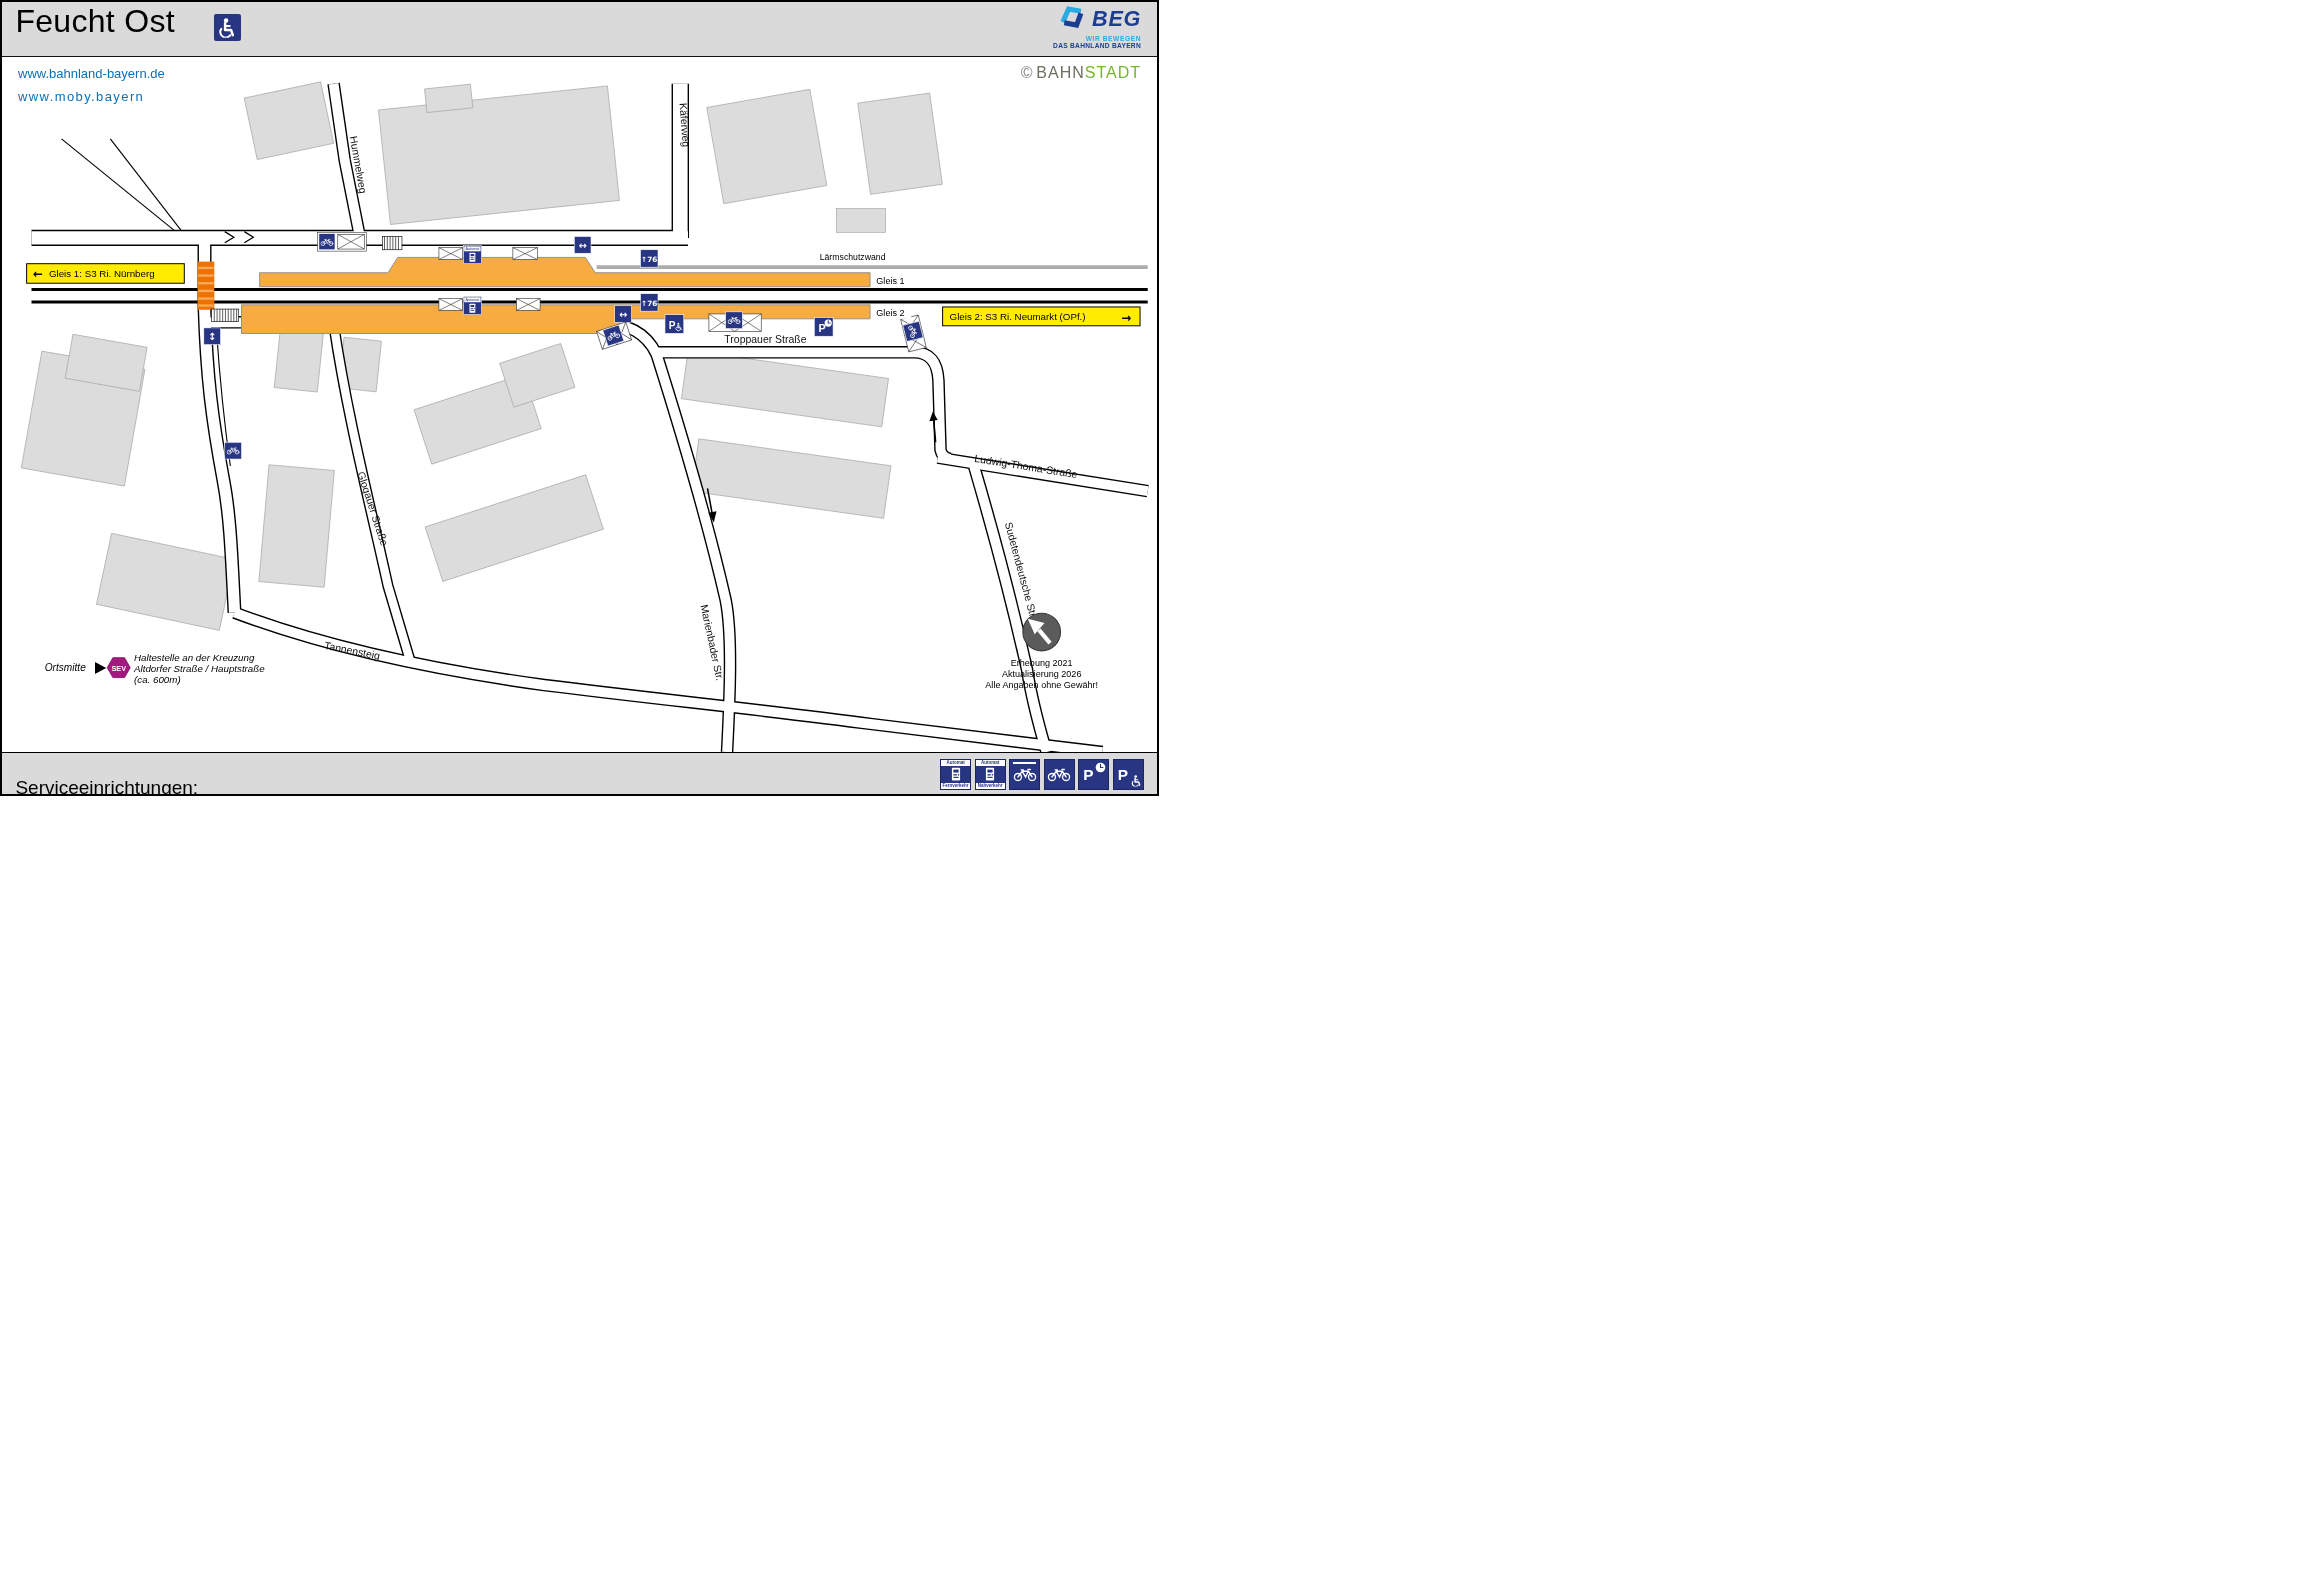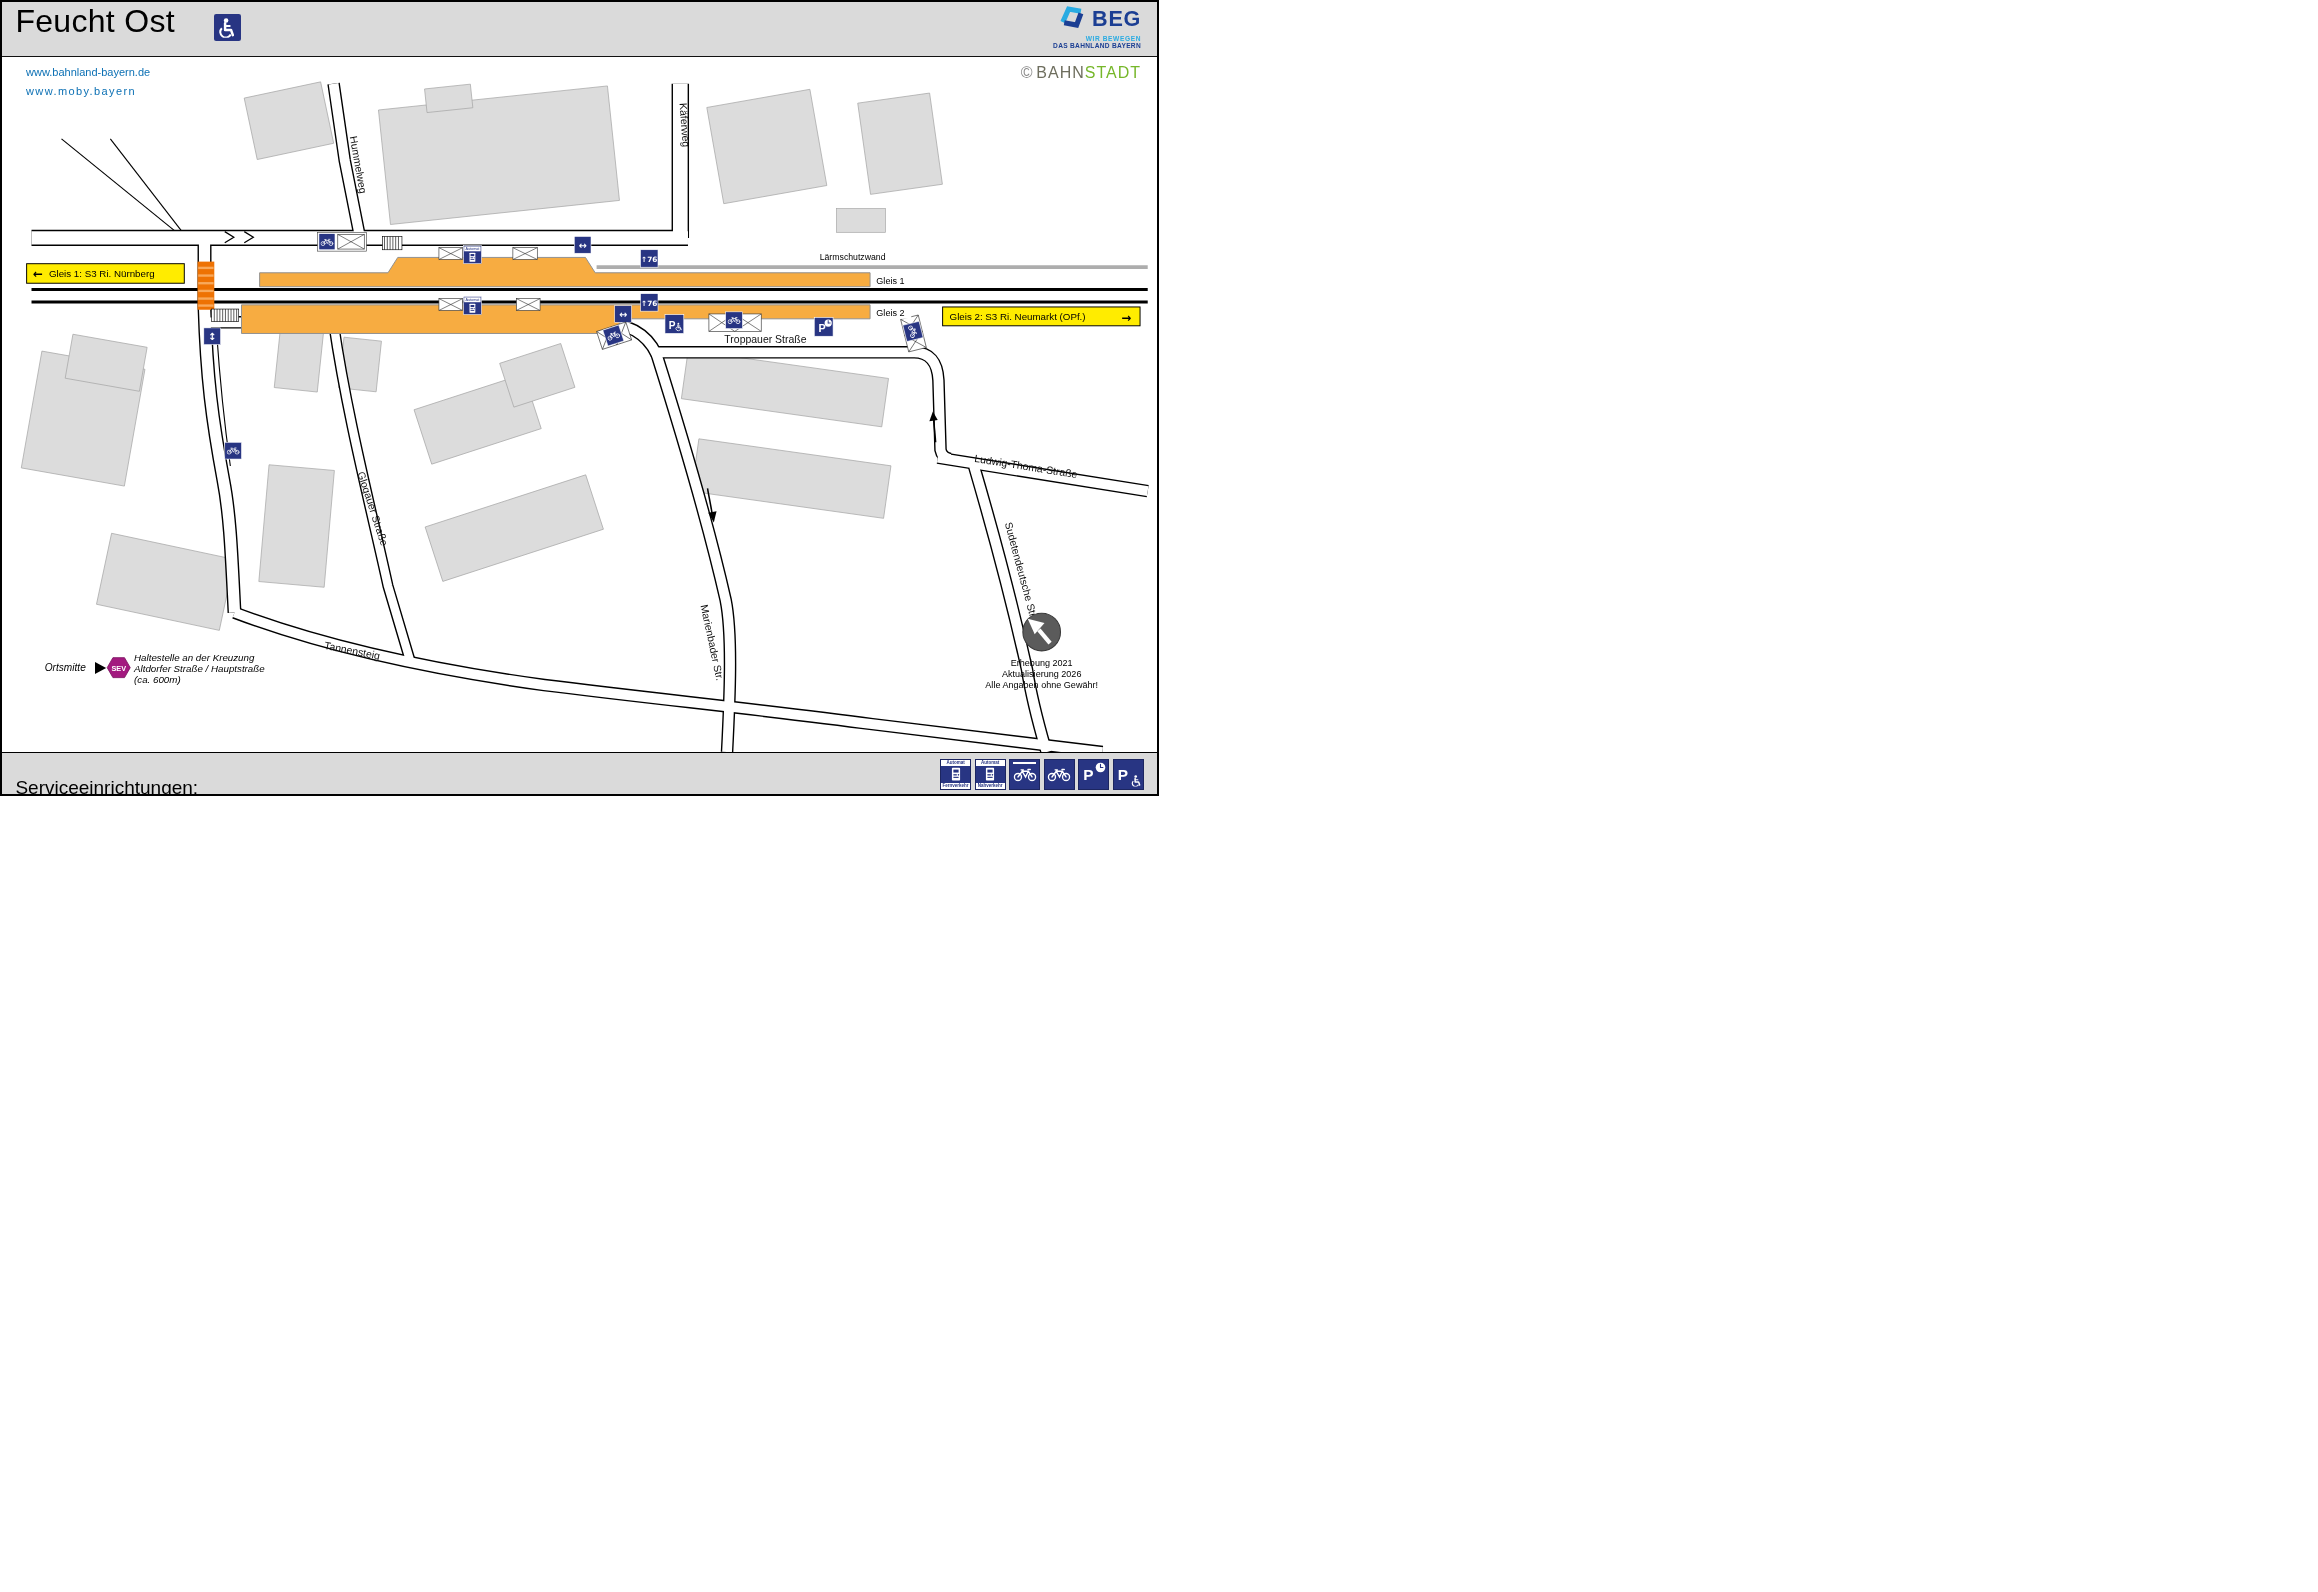--- a/index.html
+++ b/index.html
@@ -7,29 +7,29 @@
         font-family:"Liberation Sans",sans-serif;overflow:hidden;}
   .frame{position:absolute;inset:0;border:2.1px solid #000;pointer-events:none;z-index:60;}
 
   
   .header{position:absolute;top:0;left:0;width:100%;height:57px;background:#DADADA;
           border-bottom:1.4px solid #111;z-index:10;box-sizing:border-box;}
   .title{position:absolute;left:15.4px;top:2.8px;font-size:32px;color:#000;font-weight:400;letter-spacing:0.3px;}
   .wc-badge{position:absolute;left:214px;top:14px;width:26.5px;height:26.5px;background:#283583;
             border-radius:2.1px;display:flex;align-items:center;justify-content:center;}
   .beg{position:absolute;right:18px;top:4.2px;display:flex;flex-direction:column;align-items:flex-end;}
-  .beg-row{display:flex;align-items:center;gap:6px;}
+  .beg-row{display:flex;align-items:center;gap:6px;font-style:italic;}
   .beg-name{font-size:21.6px;font-weight:bold;color:#1B3E93;letter-spacing:0.7px;}
   .beg-t1{font-size:6.6px;font-weight:bold;color:#29ABE2;letter-spacing:0.6px;margin-top:2.1px;}
   .beg-t2{font-size:6.6px;font-weight:bold;color:#1B3E93;letter-spacing:0.3px;}
   .credit{position:absolute;right:18px;top:64px;font-size:16px;letter-spacing:1px;z-index:10;}
   .c-sym{color:#8a8a8a;margin-right:2.8px;}
   .c-bahn{color:#6E6E5E;}
   .c-stadt{color:#76B72A;}
-  .links{position:absolute;left:26px;top:63px;z-index:10;font-size:11px;color:#0C70B4;line-height:1.75;}
+  .links{position:absolute;left:18px;top:63px;z-index:10;font-size:13px;color:#0C70B4;line-height:1.75;}
   .links .l2{letter-spacing:1.4px;}
 
   
   .footer{position:absolute;bottom:0;left:0;width:100%;height:44px;background:#DADADA;
           border-top:1.4px solid #000;z-index:10;display:flex;align-items:center;
           justify-content:space-between;padding:0 15.4px;box-sizing:border-box;}
   .footer-title{font-size:19px;color:#000;margin-top:26px;}
   .legend{display:flex;gap:3.5px;}
   .licon{width:31px;height:31px;background:#283583;position:relative;display:flex;
          flex-direction:column;align-items:center;border:0.7px solid #1c2560;box-sizing:border-box;}

